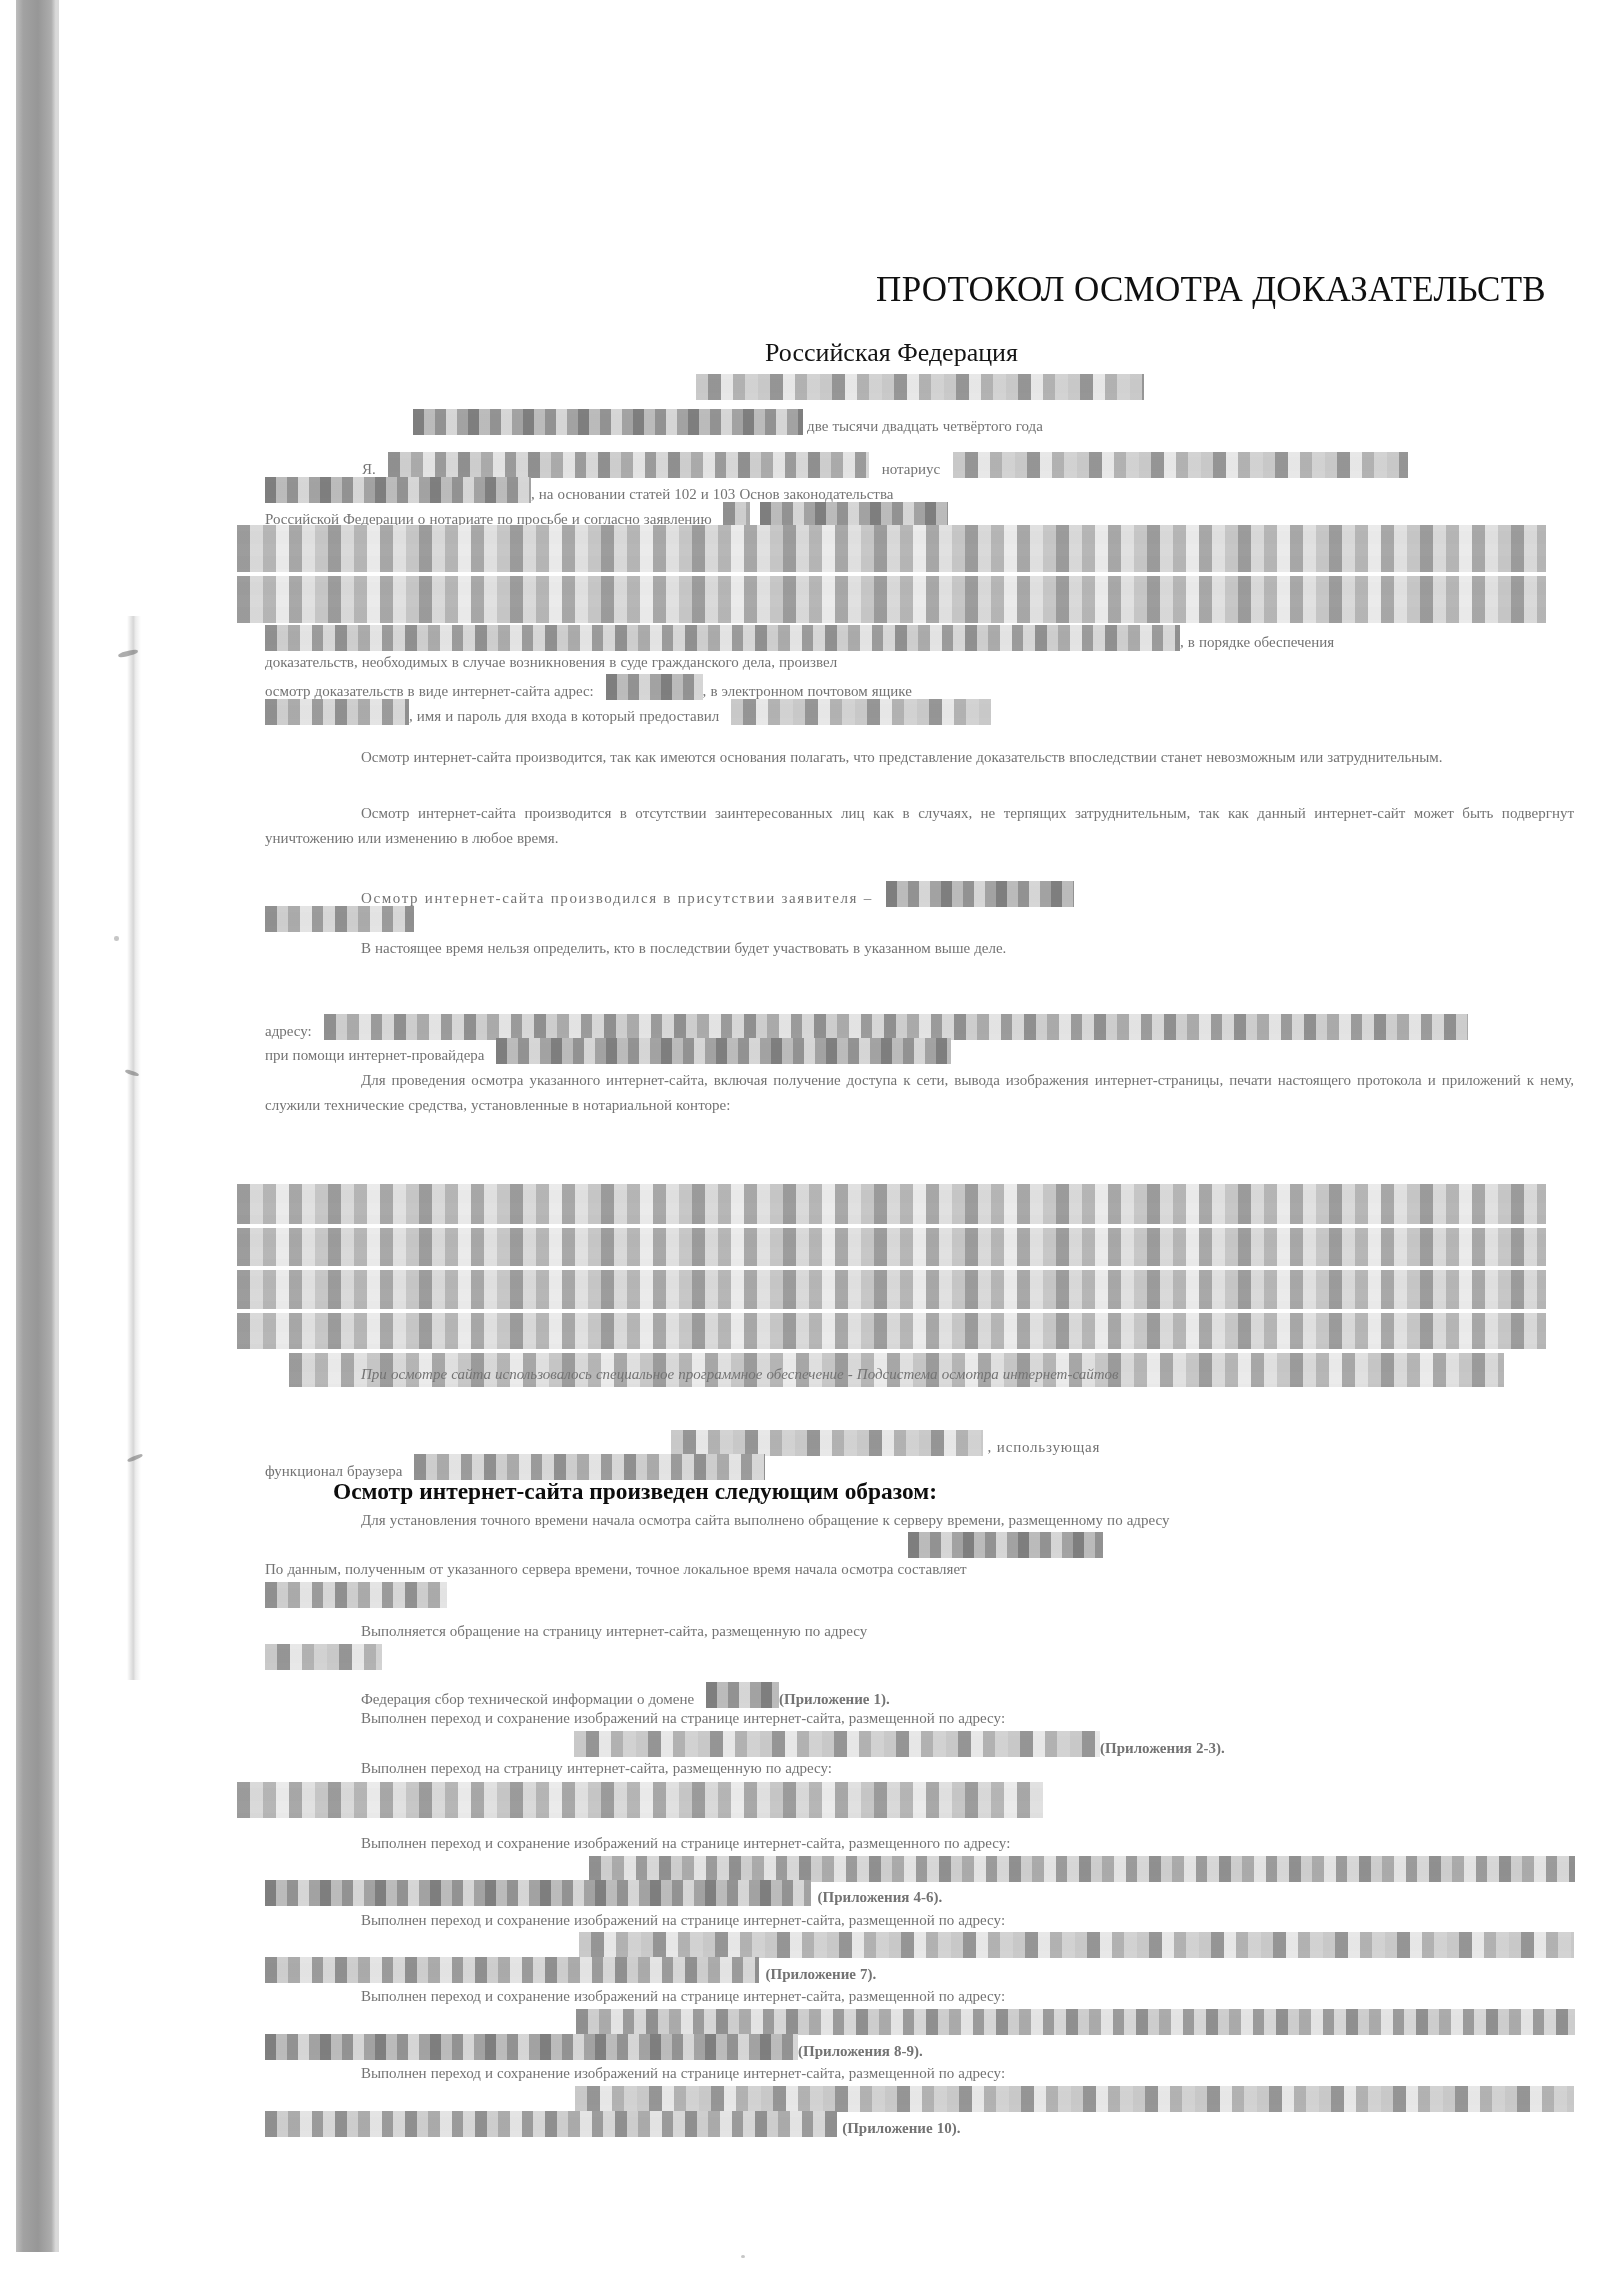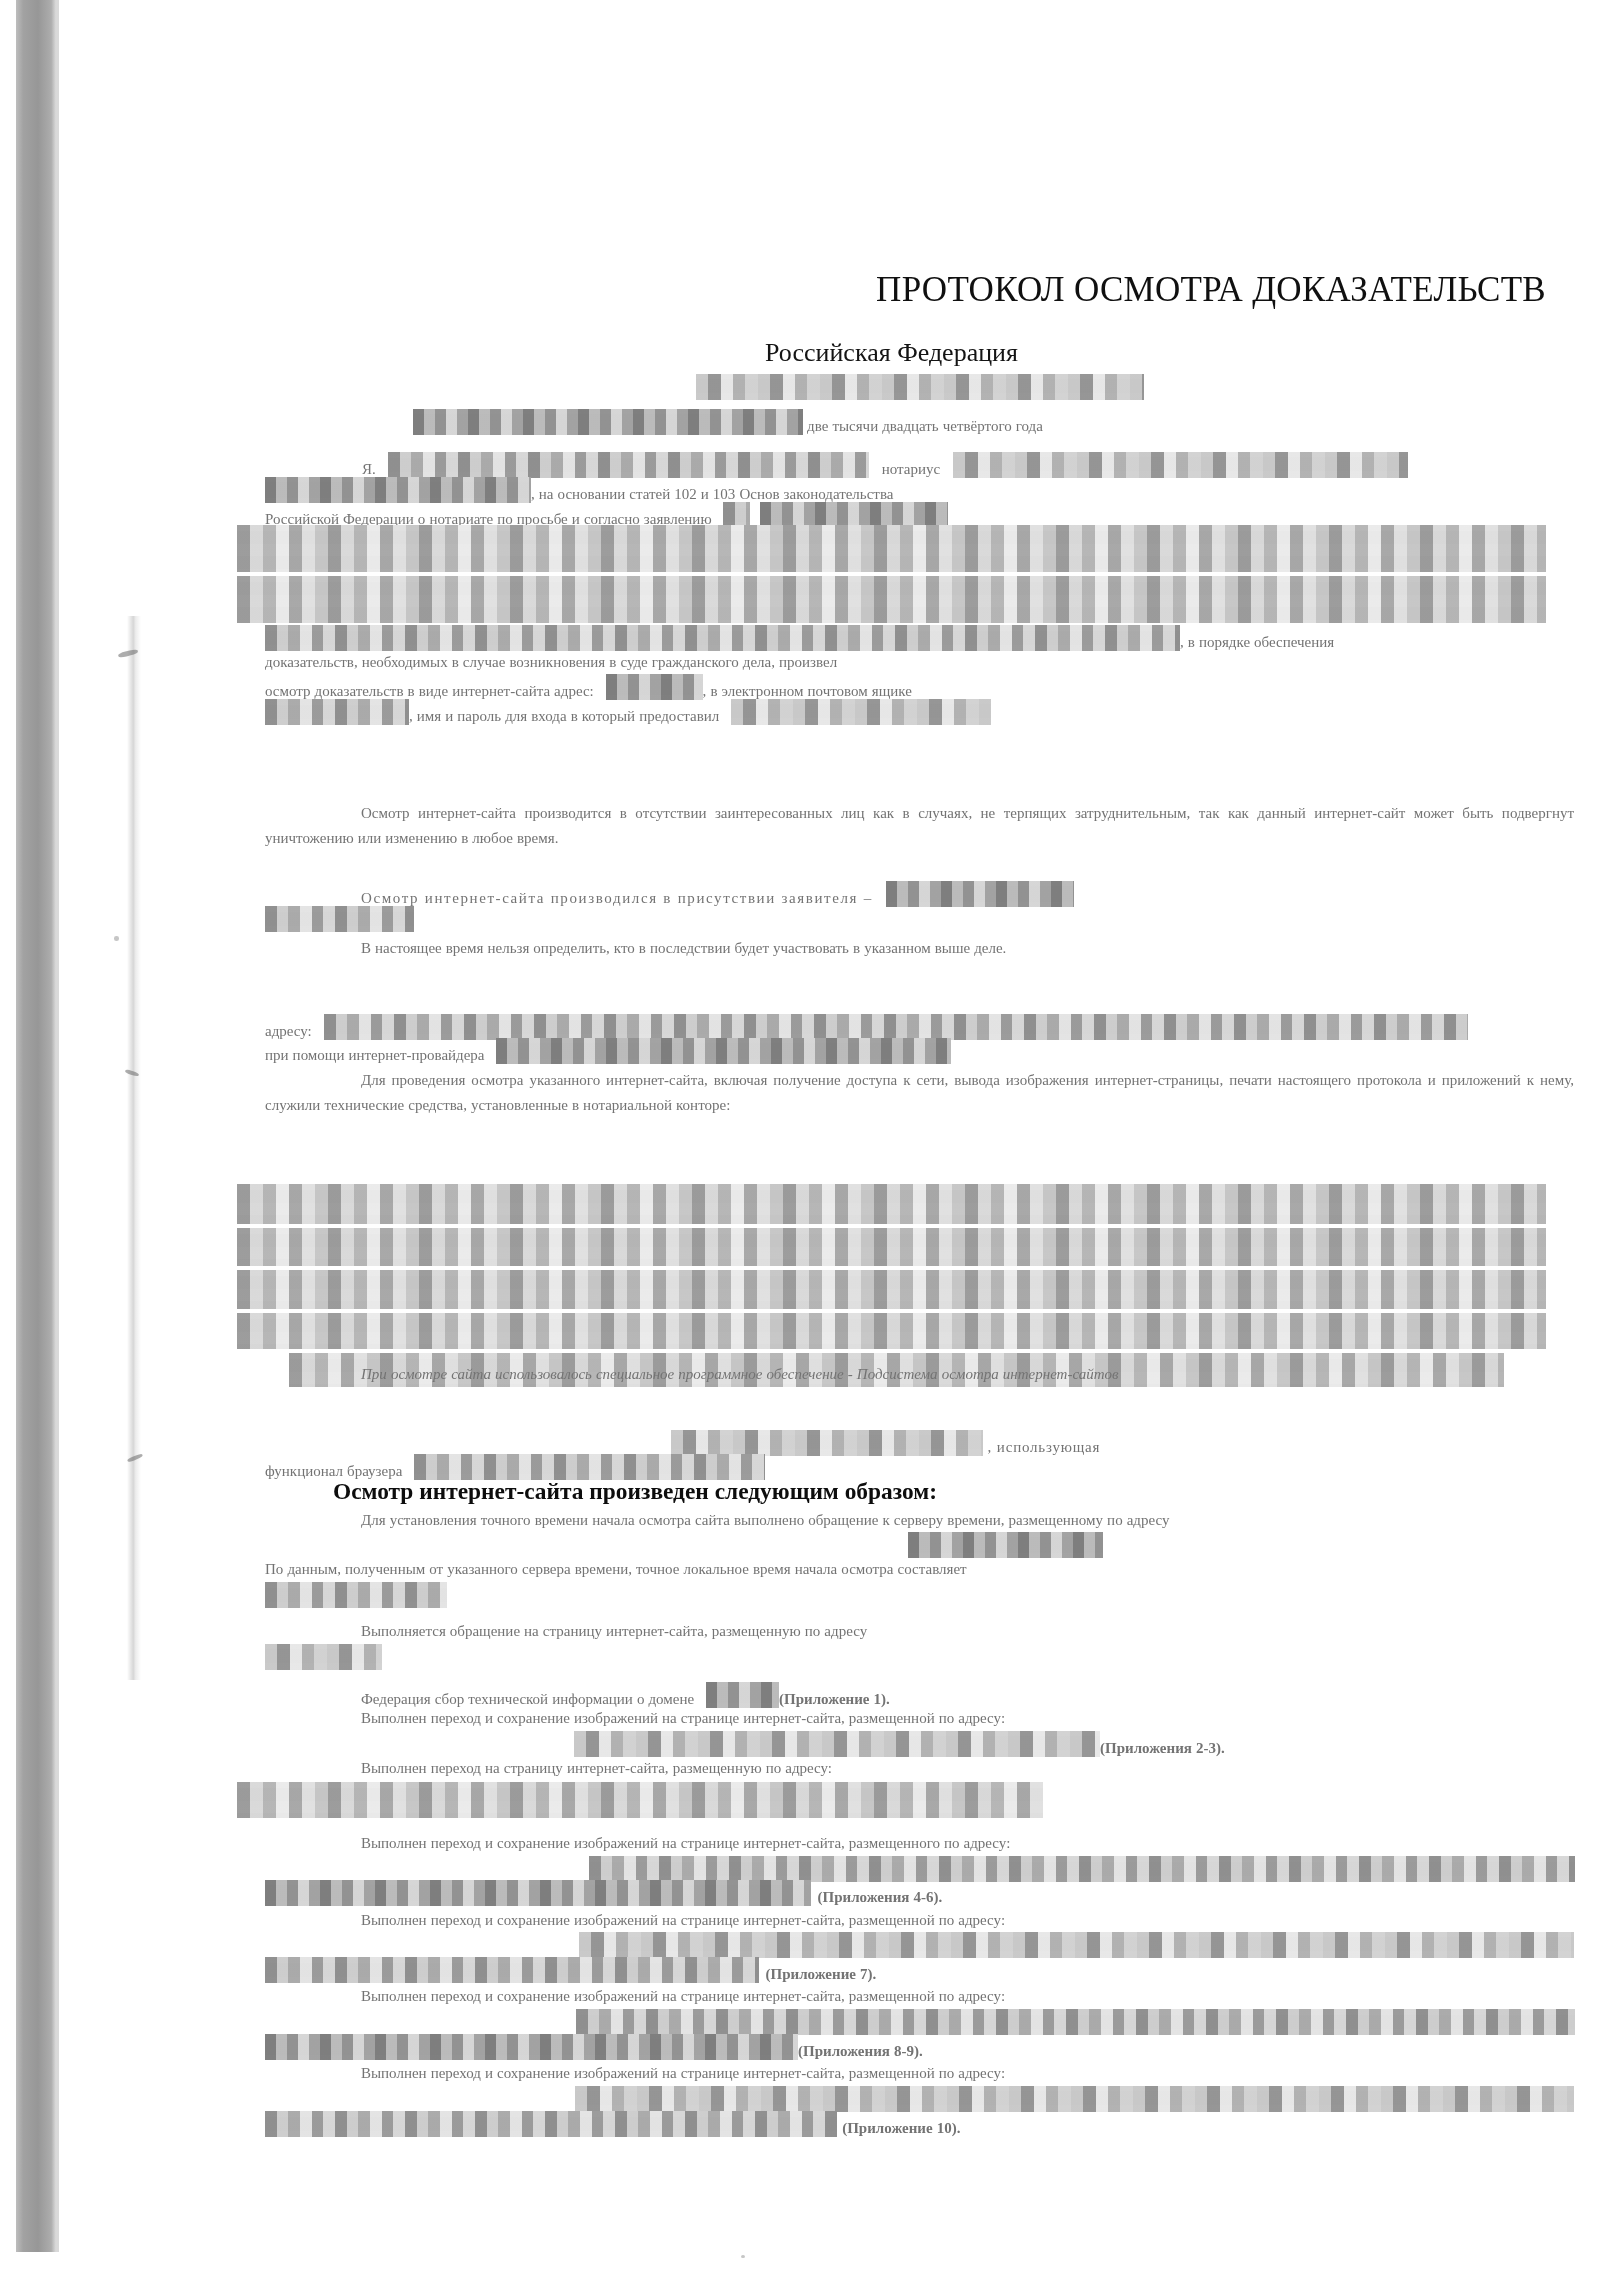--- a/index.html
+++ b/index.html
@@ -187,20 +187,21 @@
   <div class="para" style="top:674px;text-align:left;text-align-last:left;">
     <span>осмотр доказательств в виде интернет-сайта адрес:</span>
     <span class="rdx dk" style="width:97px;margin-left:7.8px;"></span><span>, в электронном почтовом ящике</span>
   </div>
 
   <div class="para" style="top:699px;text-align:left;text-align-last:left;">
     <span class="rdx" style="width:144px;"></span><span>, имя и пароль для входа в который предоставил</span>
     <span class="rdx alt" style="width:260px;margin-left:7.8px;"></span>
   </div>
 
+  <div class="para indent" style="top:745px;">Осмотр интернет-сайта производится, так как имеются основания полагать, что представление доказательств впоследствии станет невозможным или затруднительным.</div>
   <div class="para indent" style="top:801px;">Осмотр интернет-сайта производится в отсутствии заинтересованных лиц как в случаях, не терпящих затруднительным, так как данный интернет-сайт может быть подвергнут уничтожению или изменению в любое время.</div>
 
   <div class="para" style="top:881px;text-align:left;text-align-last:left;letter-spacing:1.6px;">
     <span style="display:inline-block;width:96px;"></span><span>Осмотр интернет-сайта производился в присутствии заявителя –</span>
     <span class="rdx dk" style="width:188px;margin-left:7.8px;letter-spacing:0;"></span>
   </div>
   <div class="para" style="top:906px;text-align:left;text-align-last:left;">
     <span class="rdx" style="width:149px;"></span>
   </div>
 

